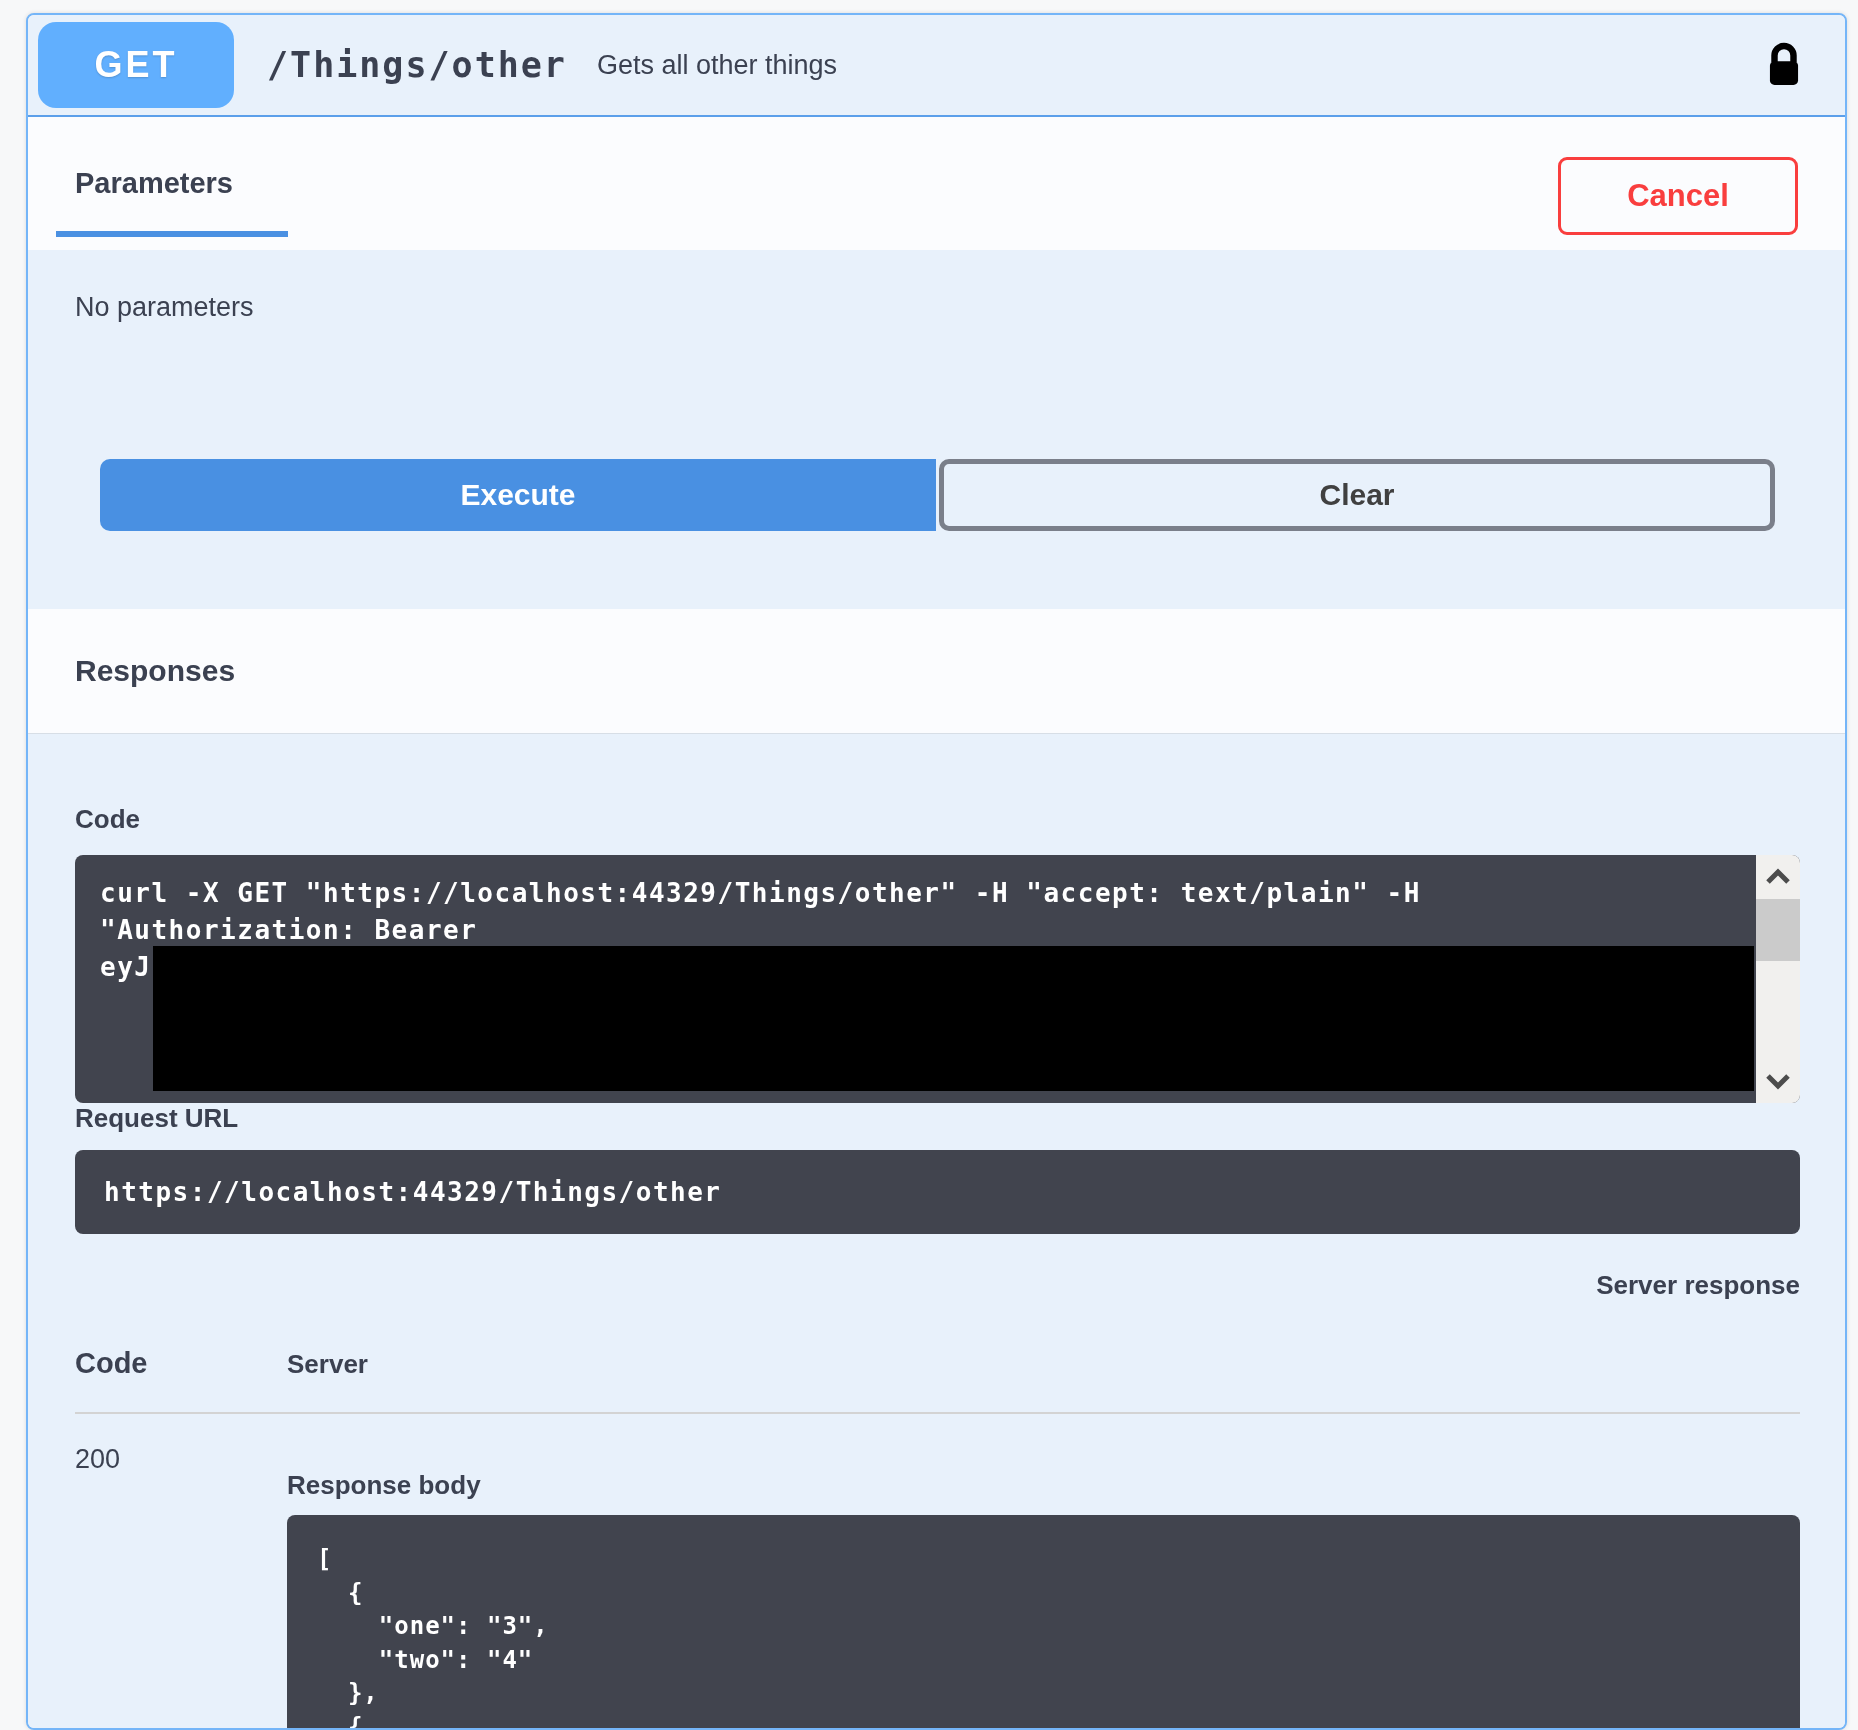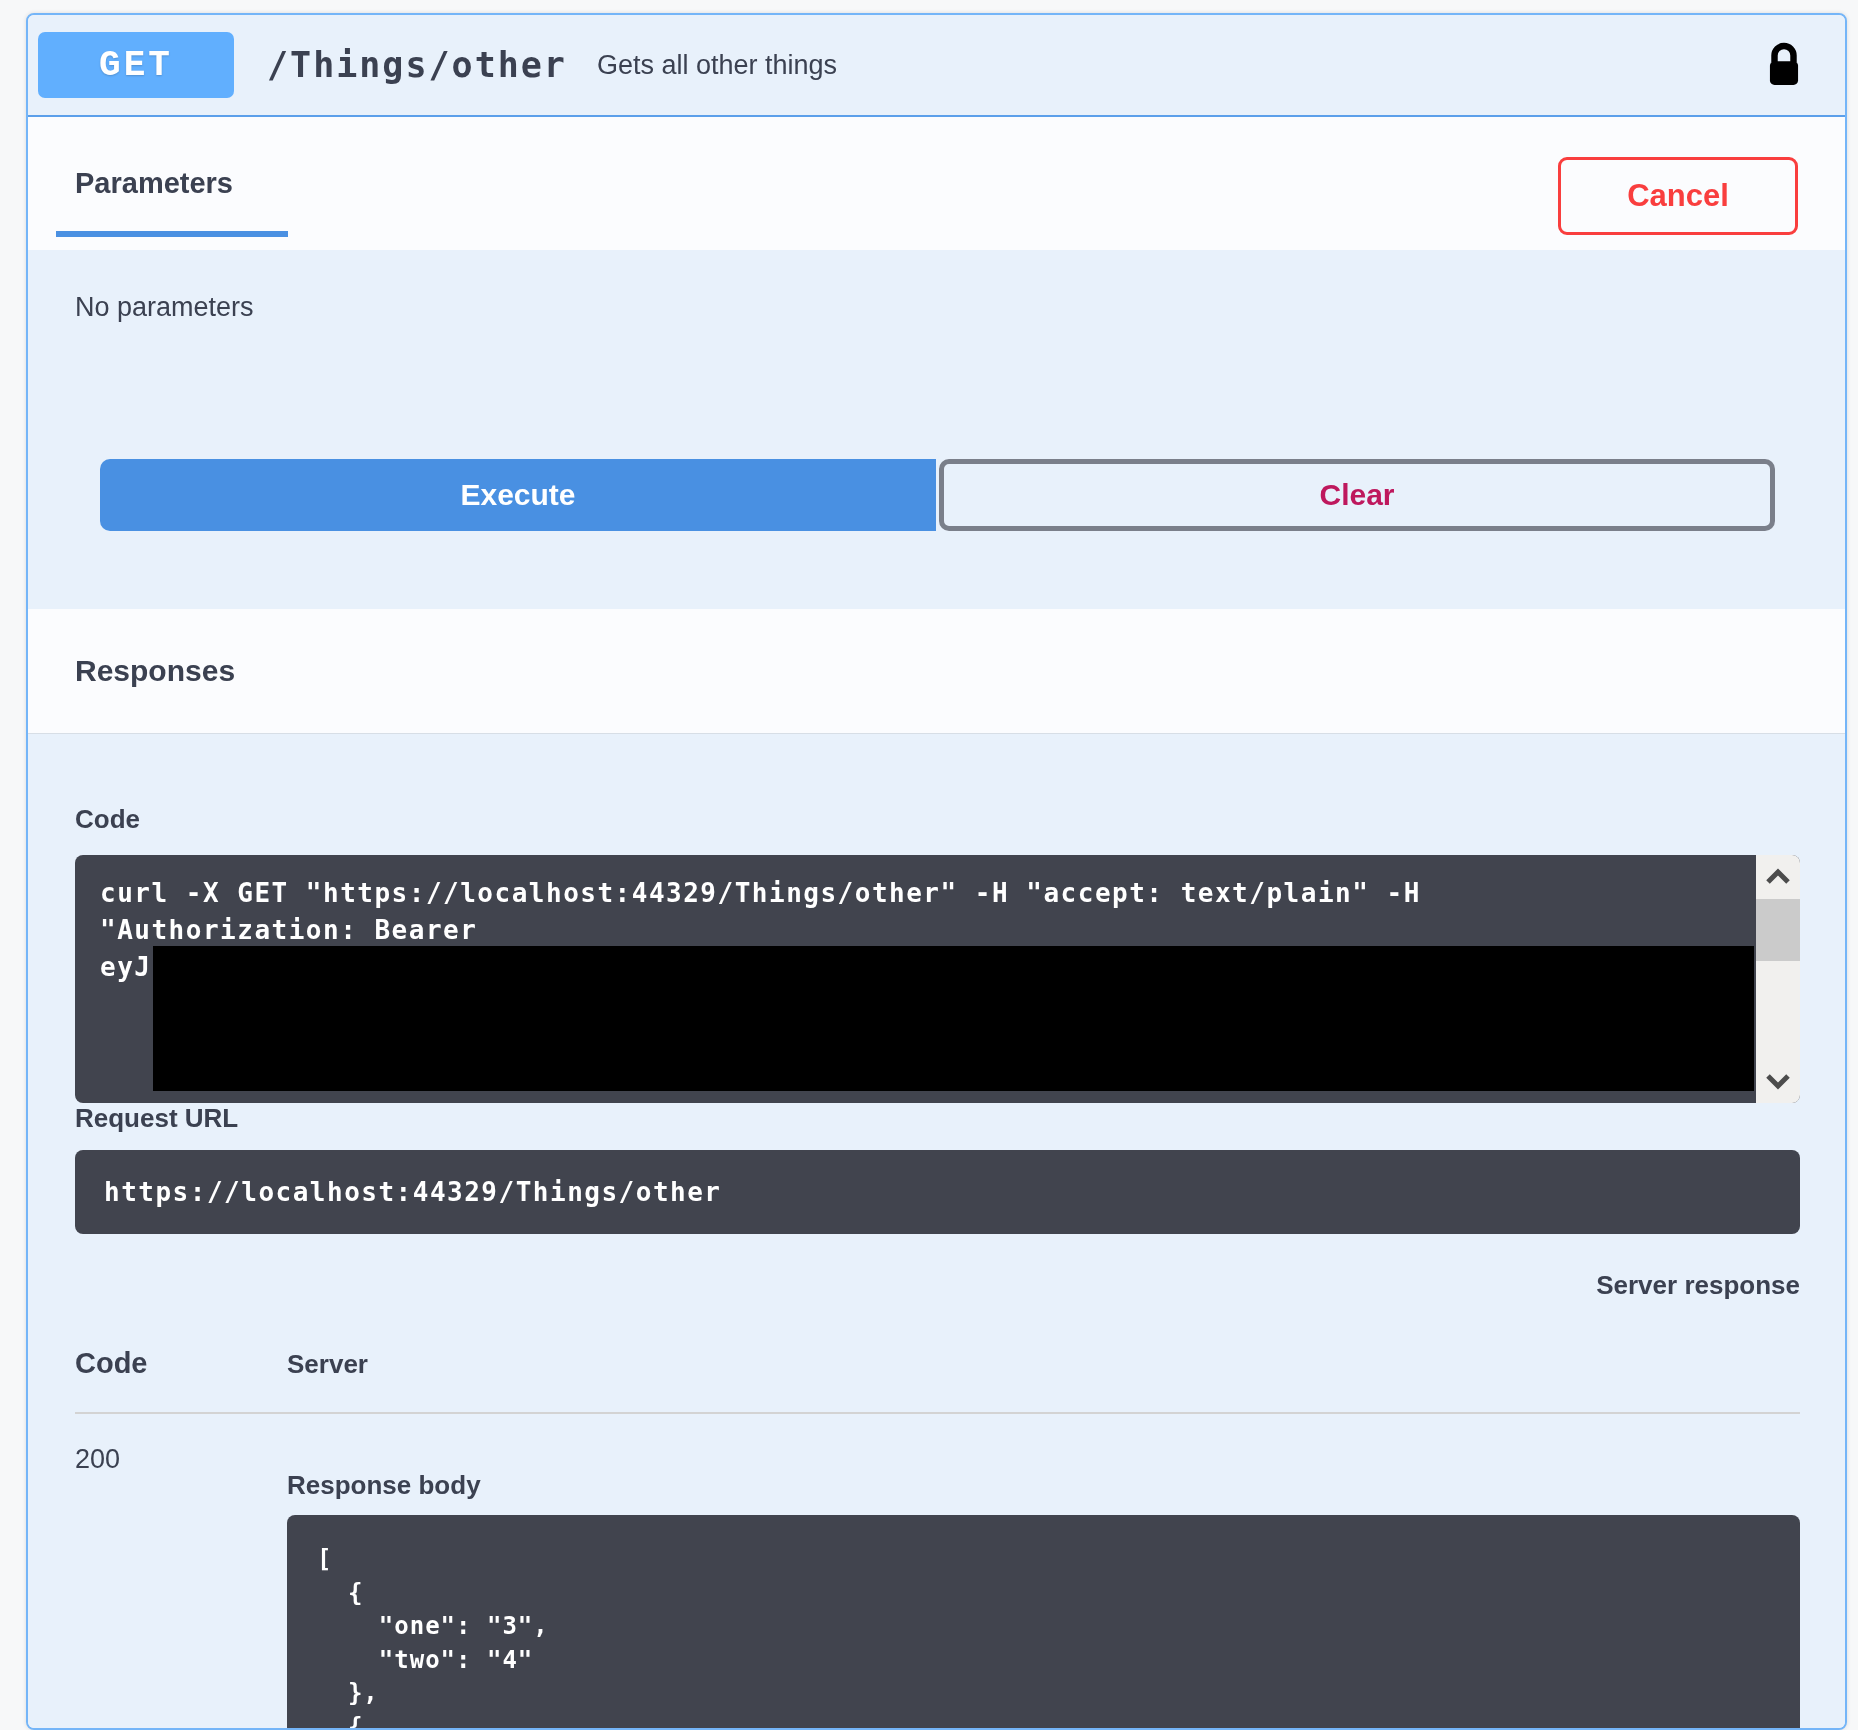--- a/index.html
+++ b/index.html
@@ -20,24 +20,24 @@
     box-shadow:0 0 4px rgba(0,0,0,.12);
   }
 
   
   .opblock-summary{
     height:102px;display:flex;align-items:center;
     background:#e8f1fb;border-bottom:2px solid #5b9fea;
     padding:0 42px 0 10px;cursor:pointer;
   }
   .method-badge{
-    width:196px;height:66px;border-radius:7px;background:#61affe;
+    width:196px;height:86px;border-radius:18px;background:#61affe;
     color:#ffffff;font-weight:bold;font-size:36px;letter-spacing:3px;
     display:flex;align-items:center;justify-content:center;
-    text-shadow:0 1px 2px rgba(0,0,0,.18);flex:0 0 auto;font-family:Liberation Mono, monospace;
+    text-shadow:0 1px 2px rgba(0,0,0,.18);flex:0 0 auto;
   }
   .opblock-path{
     margin-left:33px;font-size:35px;font-weight:bold;letter-spacing:2px;
     color:#3b4151;white-space:nowrap;
   }
   .opblock-desc{
     margin-left:30px;font-size:27px;color:#3b4151;white-space:nowrap;
   }
   .lock-wrap{margin-left:auto;display:flex;align-items:center;}
 
@@ -64,21 +64,21 @@
   .params-body{background:#e8f1fb;padding:42px 70px 78px 47px;}
   .no-params{font-size:27px;color:#3b4151;}
   .execute-row{display:flex;margin-top:136px;margin-left:25px;height:72px;}
   .execute-button{
     flex:1 1 50%;background:#4990e2;border:none;border-radius:10px 0 0 10px;
     color:#ffffff;font-weight:bold;font-size:30px;
     font-family:"Liberation Sans",sans-serif;cursor:pointer;
   }
   .clear-button{
     flex:1 1 50%;background:transparent;border:5px solid #7a7f8a;border-radius:10px;
-    color:#be185d;font-weight:bold;font-size:30px;margin-left:3px;
+    color:#404040;font-weight:bold;font-size:30px;margin-left:3px;
     font-family:"Liberation Sans",sans-serif;cursor:pointer;
   }
 
   
   .responses-header{
     height:125px;background:#fbfcfe;display:flex;align-items:center;
     padding-left:47px;border-bottom:1px solid #d7dee6;
     box-shadow:0 2px 3px rgba(0,0,0,.06);
   }
   .responses-title{font-size:30px;font-weight:bold;color:#3b4151;}

